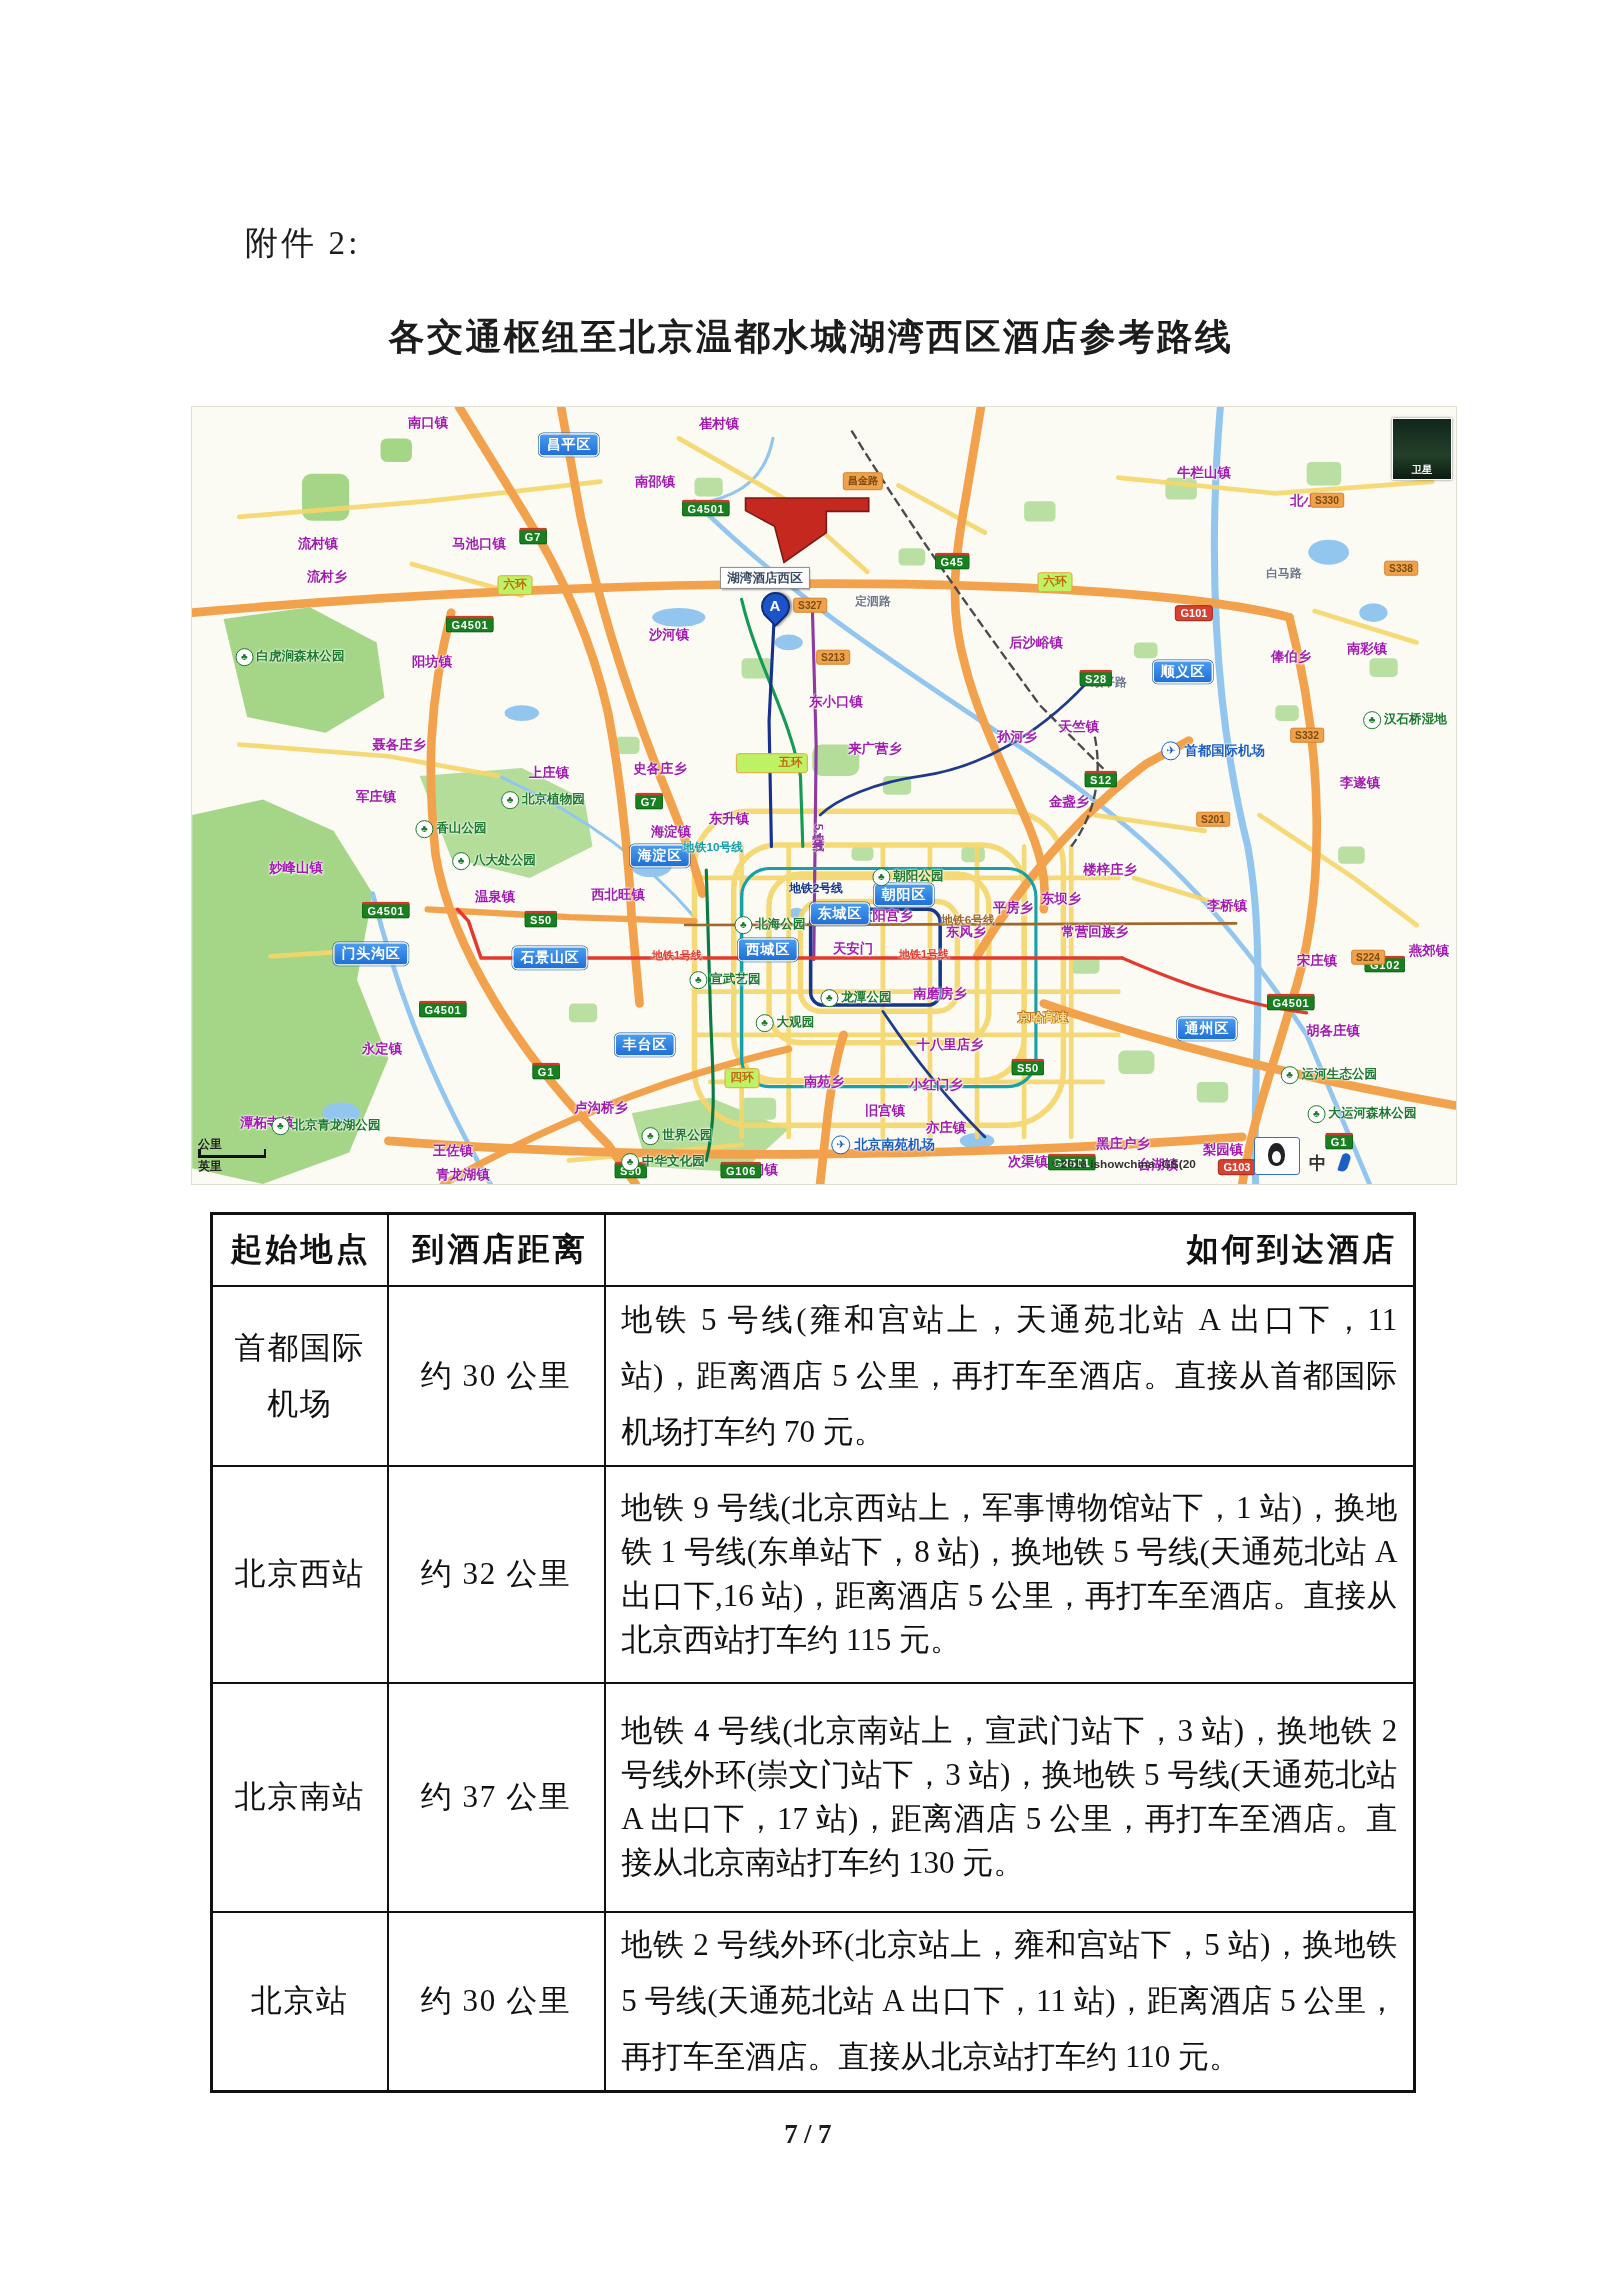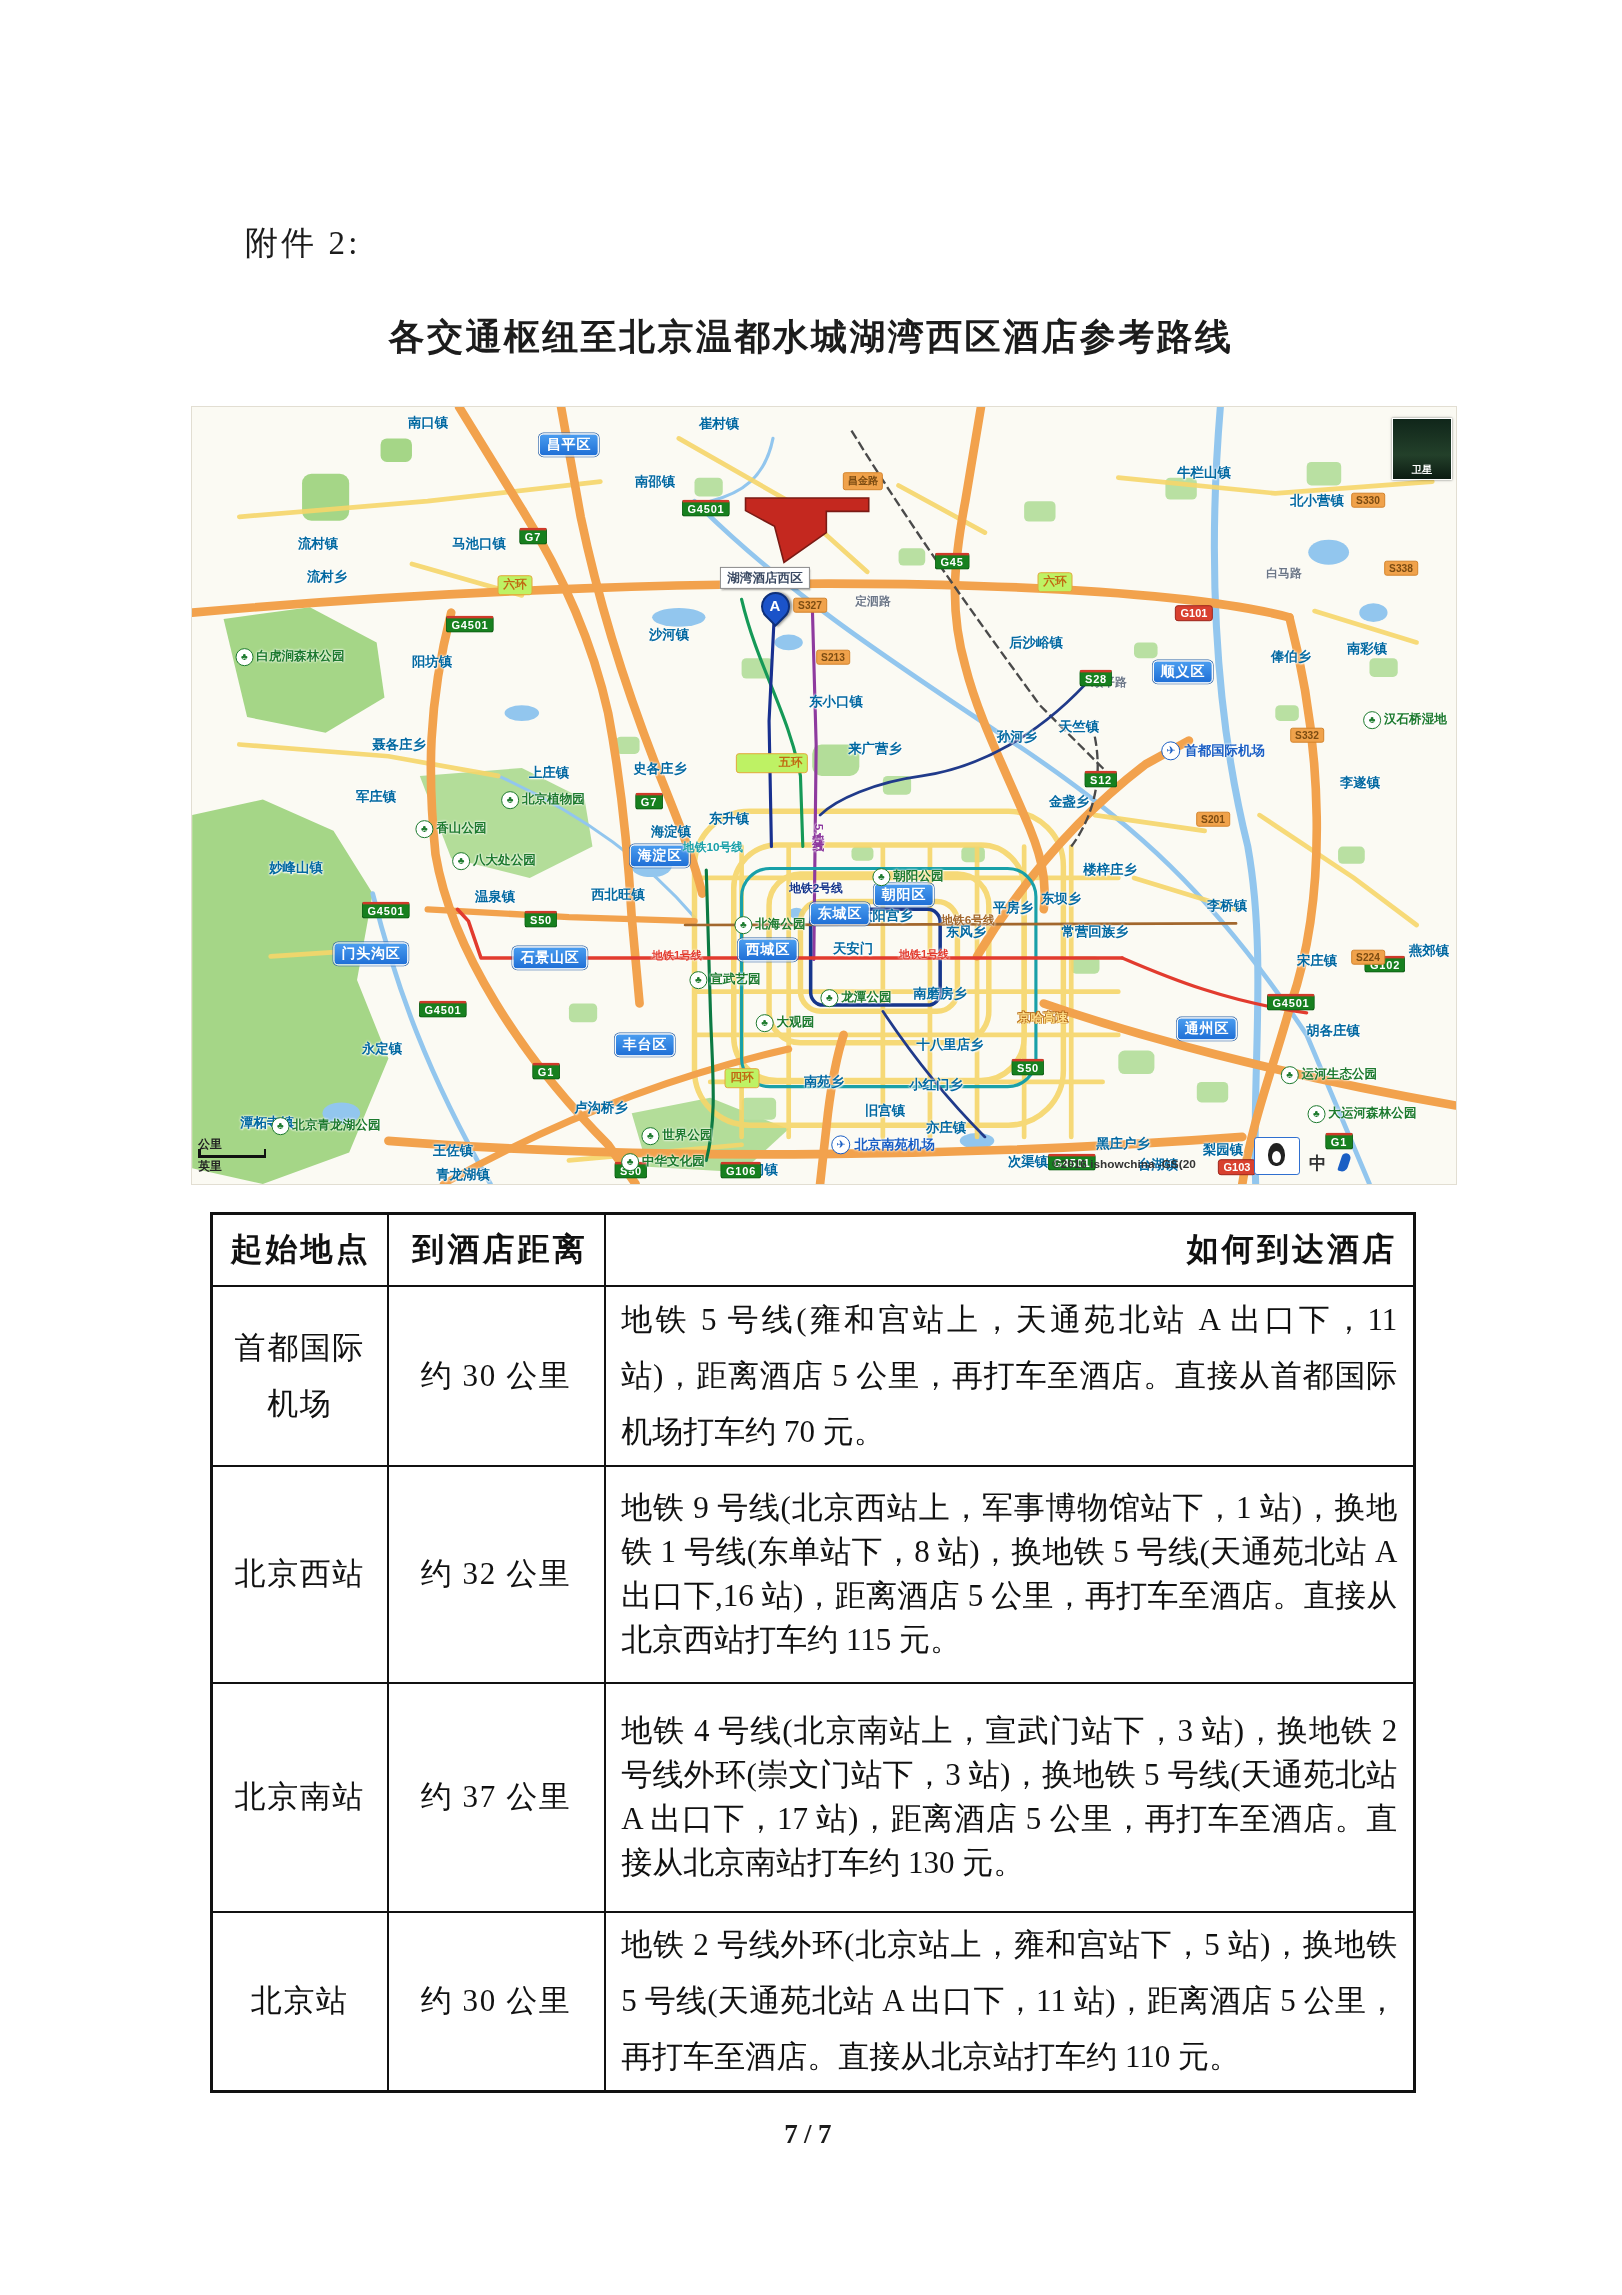--- a/index.html
+++ b/index.html
@@ -7,21 +7,21 @@
         font-family:"Liberation Serif","DejaVu Serif",serif;color:#1c1c1c;}
   
   .attachment{position:absolute;left:245px;top:221px;font-size:33px;letter-spacing:3.1px;}
   .doc-title{position:absolute;left:0;top:313px;width:100%;text-align:center;font-size:36px;font-weight:bold;letter-spacing:2.4px;}
   .page-num{position:absolute;left:0;top:2119px;width:100%;text-align:center;font-size:27px;font-weight:bold;letter-spacing:6.3px;}
   
   .map{position:absolute;left:192px;top:407px;width:1264px;height:777px;background:#fbfaf3;outline:0.8px solid #e2ded2;overflow:hidden;}
   .map svg.base{position:absolute;left:0;top:0;}
   .overlay{position:absolute;left:0;top:0;width:100%;height:100%;}
   .ml{position:absolute;transform:translate(-50%,-50%);white-space:nowrap;font-family:"Liberation Sans","DejaVu Sans",sans-serif;z-index:5;}
-  .town{font-size:13.4px;font-weight:bold;color:#0369a1;text-shadow:0 0 2.4px #fff,0 0 2.4px #fff,0.8px 0.8px 1.6px #fff;}
+  .town{font-size:13.4px;font-weight:bold;color:#a21caf;text-shadow:0 0 2.4px #fff,0 0 2.4px #fff,0.8px 0.8px 1.6px #fff;}
   .road{font-size:11.8px;font-weight:bold;color:#6b7686;text-shadow:0 0 2.4px #fff,0 0 2.4px #fff;}
   .district{background:linear-gradient(#4a9df0,#1f6fd6);border:1.6px solid #fff;box-shadow:0 0 0 0.8px #2b62a8;border-radius:4.7px;
             color:#fff;font-size:14px;font-weight:bold;padding:1.6px 7px;letter-spacing:0.8px;}
   .gshield{background:#17801f;color:#fff;font-size:11px;font-weight:bold;padding:0 4.7px 0.8px 4.7px;border-radius:3.1px;
            border:0.8px solid #0c5c12;border-top:3.1px solid #cf3a2a;letter-spacing:0.8px;}
   .rshield{background:#d8402f;color:#fff;font-size:11px;font-weight:bold;padding:0.8px 4.7px;border-radius:3.1px;border:0.8px solid #9c241a;margin-top:47px;}
   .oshield{background:#f0a24b;color:#7c4c12;font-size:10.2px;font-weight:bold;padding:0.8px 3.9px;border-radius:2.4px;border:0.8px solid #d3832b;}
   .ybadge{background:#bef264;color:#c06a12;font-size:11.8px;font-weight:bold;padding:0.8px 4.7px;border-radius:3.1px;border:0.8px solid #e3a93c;}
   .hwytext{font-size:12.6px;font-weight:bold;color:#ffe08a;text-shadow:0.8px 0.8px 0 #b96f1f,-0.8px 0.8px 0 #b96f1f,0.8px -0.8px 0 #b96f1f,-0.8px -0.8px 0 #b96f1f;}
   .park{font-size:12.6px;font-weight:bold;color:#1d7a2e;text-shadow:0 0 2.4px #fff,0 0 2.4px #fff;display:flex;align-items:center;gap:3.1px;}
@@ -279,21 +279,21 @@
           <div class="ml gshield" style="left: 1193px; top: 557px;">G102</div>
           <div class="ml gshield" style="left: 904px; top: 271px;">S28</div>
           <div class="ml gshield" style="left: 909px; top: 372px;">S12</div>
           <div class="ml gshield" style="left: 349px; top: 512px;">S50</div>
           <div class="ml gshield" style="left: 836px; top: 660px;">S50</div>
           <div class="ml gshield" style="left: 439px; top: 763px;">S50</div>
           <div class="ml rshield" style="left: 1002px; top: 159px;">G101</div>
           <div class="ml rshield" style="left: 1045px; top: 713px;">G103</div>
           <div class="ml oshield" style="left: 618px; top: 198px;">S327</div>
           <div class="ml oshield" style="left: 641px; top: 250px;">S213</div>
-          <div class="ml oshield" style="left: 1176px; top: 93px;">S330</div>
+          <div class="ml oshield" style="left: 1135px; top: 93px;">S330</div>
           <div class="ml oshield" style="left: 1209px; top: 161px;">S338</div>
           <div class="ml oshield" style="left: 1176px; top: 550px;">S224</div>
           <div class="ml oshield" style="left: 1115px; top: 328px;">S332</div>
           <div class="ml oshield" style="left: 1021px; top: 412px;">S201</div>
           <div class="ml oshield" style="left: 671px; top: 74px;">昌金路</div>
           <div class="ml ybadge" style="left: 580px; top: 356px; padding-left: 42px;">五环</div>
           <div class="ml ybadge" style="left: 550px; top: 671px;">四环</div>
           <div class="ml ybadge" style="left: 323px; top: 178px;">六环</div>
           <div class="ml ybadge" style="left: 863px; top: 175px;">六环</div>
           <div class="ml hwytext" style="left: 851px; top: 611px;">京哈高速</div>

